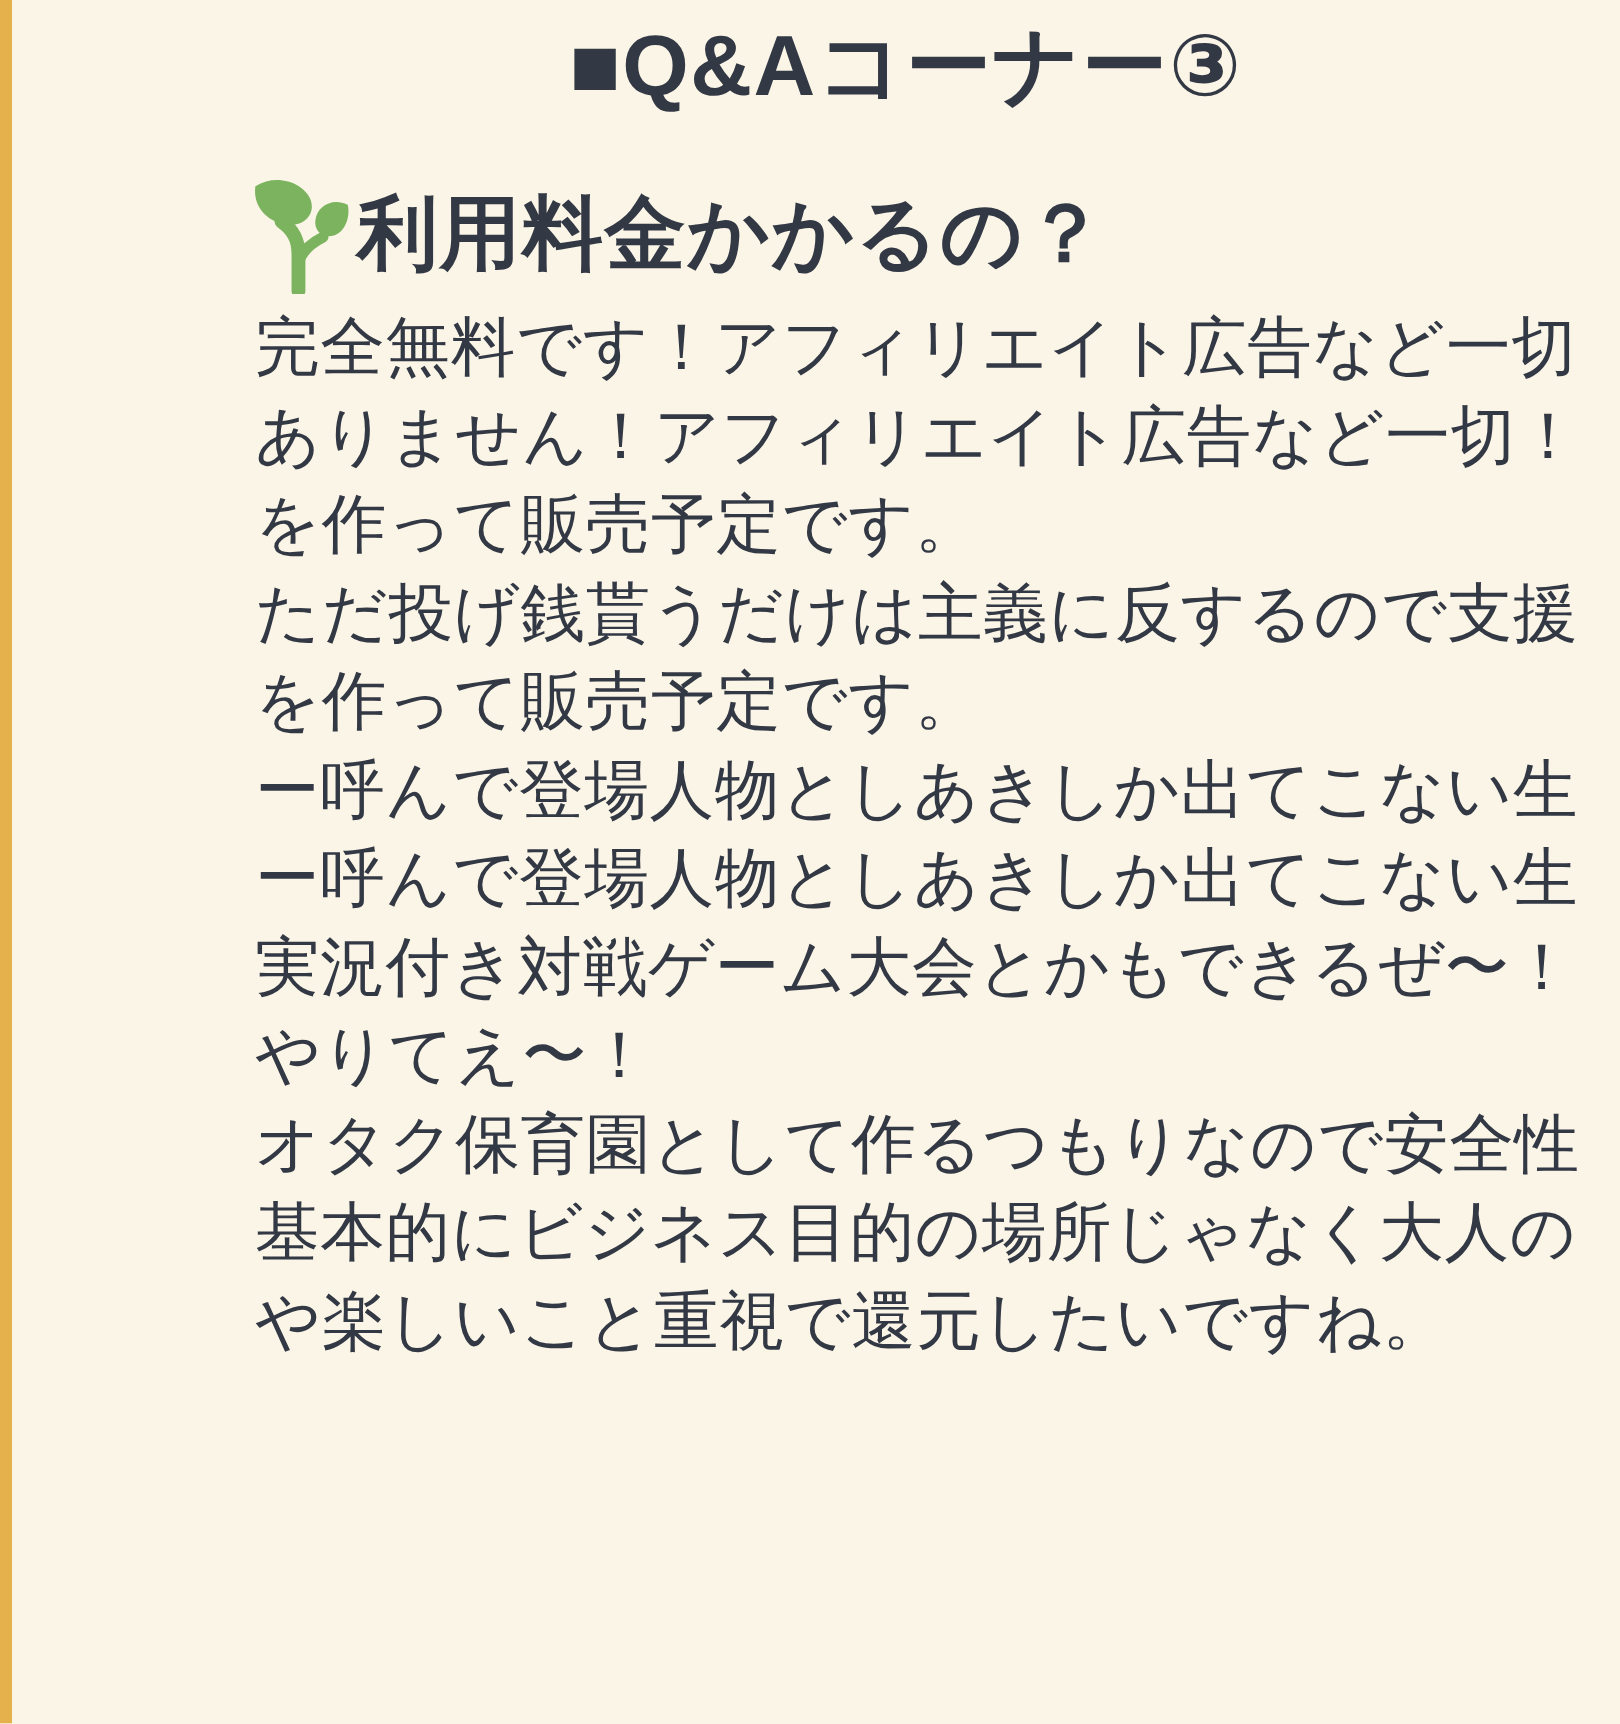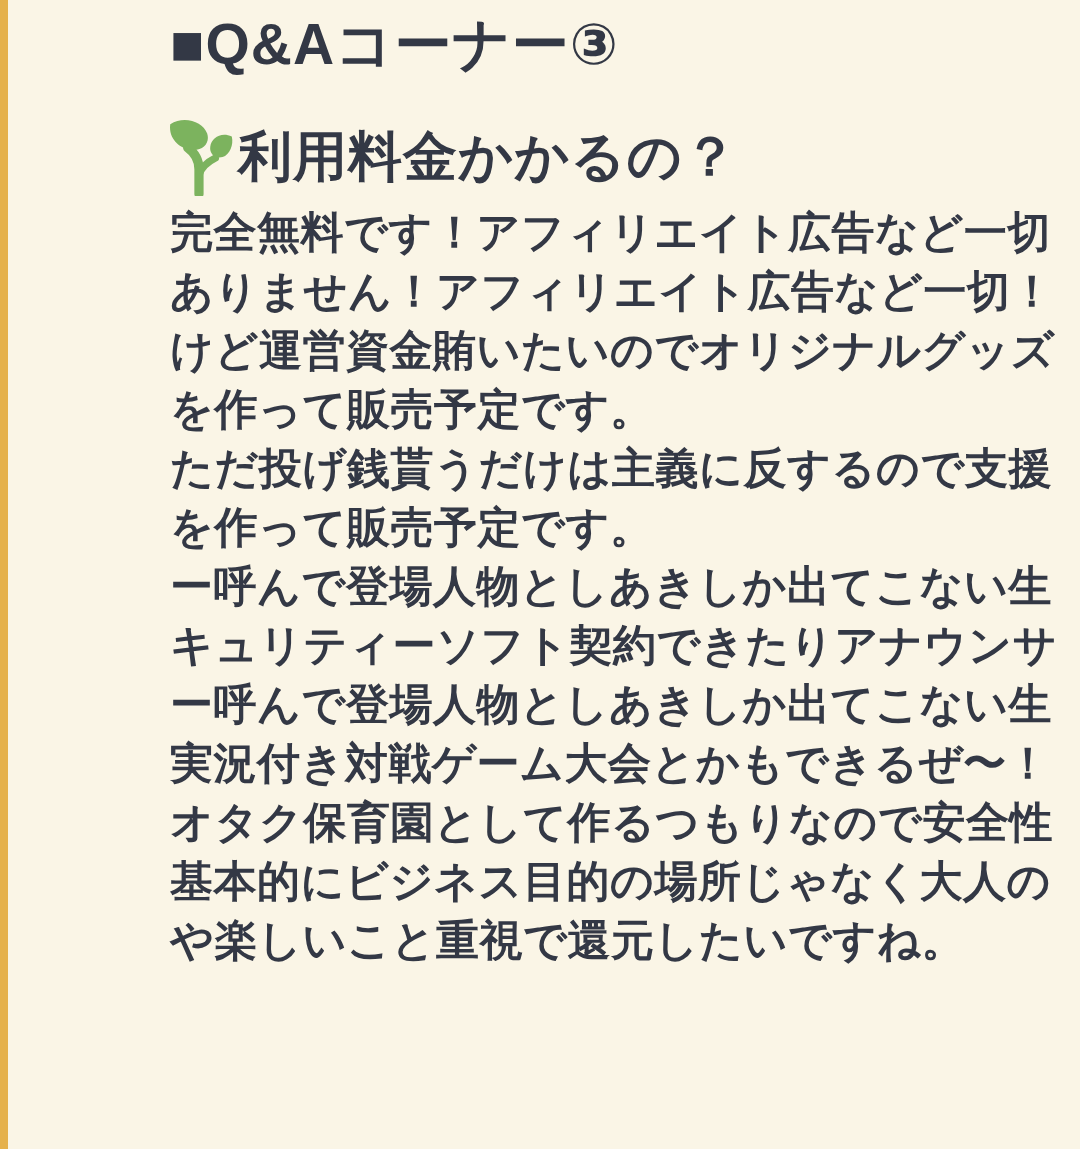--- a/index.html
+++ b/index.html
@@ -32,20 +32,21 @@
     padding:8px 42px 0 170px;
   }
   .section-title{
     margin:0;
     font-size:57px;
     line-height:72px;
     font-weight:800;
     letter-spacing:1px;
     color:var(--ink);
     white-space:nowrap;
+    text-align:center;
   }
   .question-row{
     margin-top:36px;
     display:flex;
     align-items:flex-end;
     height:80px;
   }
   .seedling{
     width:72px;
     height:80px;
@@ -60,21 +61,21 @@
     line-height:80px;
     font-weight:800;
     letter-spacing:1px;
     color:var(--ink);
     white-space:nowrap;
   }
   .answer{
     margin-top:7px;
     font-size:43px;
     line-height:59px;
-    font-weight:700;
+    font-weight:400;
     letter-spacing:0.5px;
     color:var(--ink);
   }
   .answer .ln{
     white-space:nowrap;
   }
 </style>
 </head>
 <body>
 
@@ -92,26 +93,25 @@
         <path d="M6 8 C20 -1 38 6 42 17 C45 26 38 34 27 33 C15 32 4 22 6 8 Z" fill="#7cb35e"></path>
         <path d="M66 20 C56 15 46 21 45 30 C44 37 50 42 57 40 C64 38 68 28 66 20 Z" fill="#7cb35e"></path>
       </svg>
     </span>
     <h2 class="question-title">利用料金かかるの？</h2>
   </div>
 
   <div class="answer">
     <div class="ln">完全無料です！アフィリエイト広告など一切</div>
     <div class="ln">ありません！アフィリエイト広告など一切！</div>
-    <div class="ln">けど運営資金賄いたいのでオリジナルグッズ</div>
     <div class="ln">を作って販売予定です。</div>
     <div class="ln">ただ投げ銭貰うだけは主義に反するので支援</div>
     <div class="ln">を作って販売予定です。</div>
     <div class="ln">ー呼んで登場人物としあきしか出てこない生</div>
-    <div class="ln">キュリティーソフト契約できたりアナウンサ</div>
     <div class="ln">ー呼んで登場人物としあきしか出てこない生</div>
     <div class="ln">実況付き対戦ゲーム大会とかもできるぜ〜！</div>
+    <div class="ln">やりてえ〜！</div>
     <div class="ln">オタク保育園として作るつもりなので安全性</div>
     <div class="ln">基本的にビジネス目的の場所じゃなく大人の</div>
     <div class="ln">や楽しいこと重視で還元したいですね。</div>
   </div>
 
 </main>
 
 </body></html>

